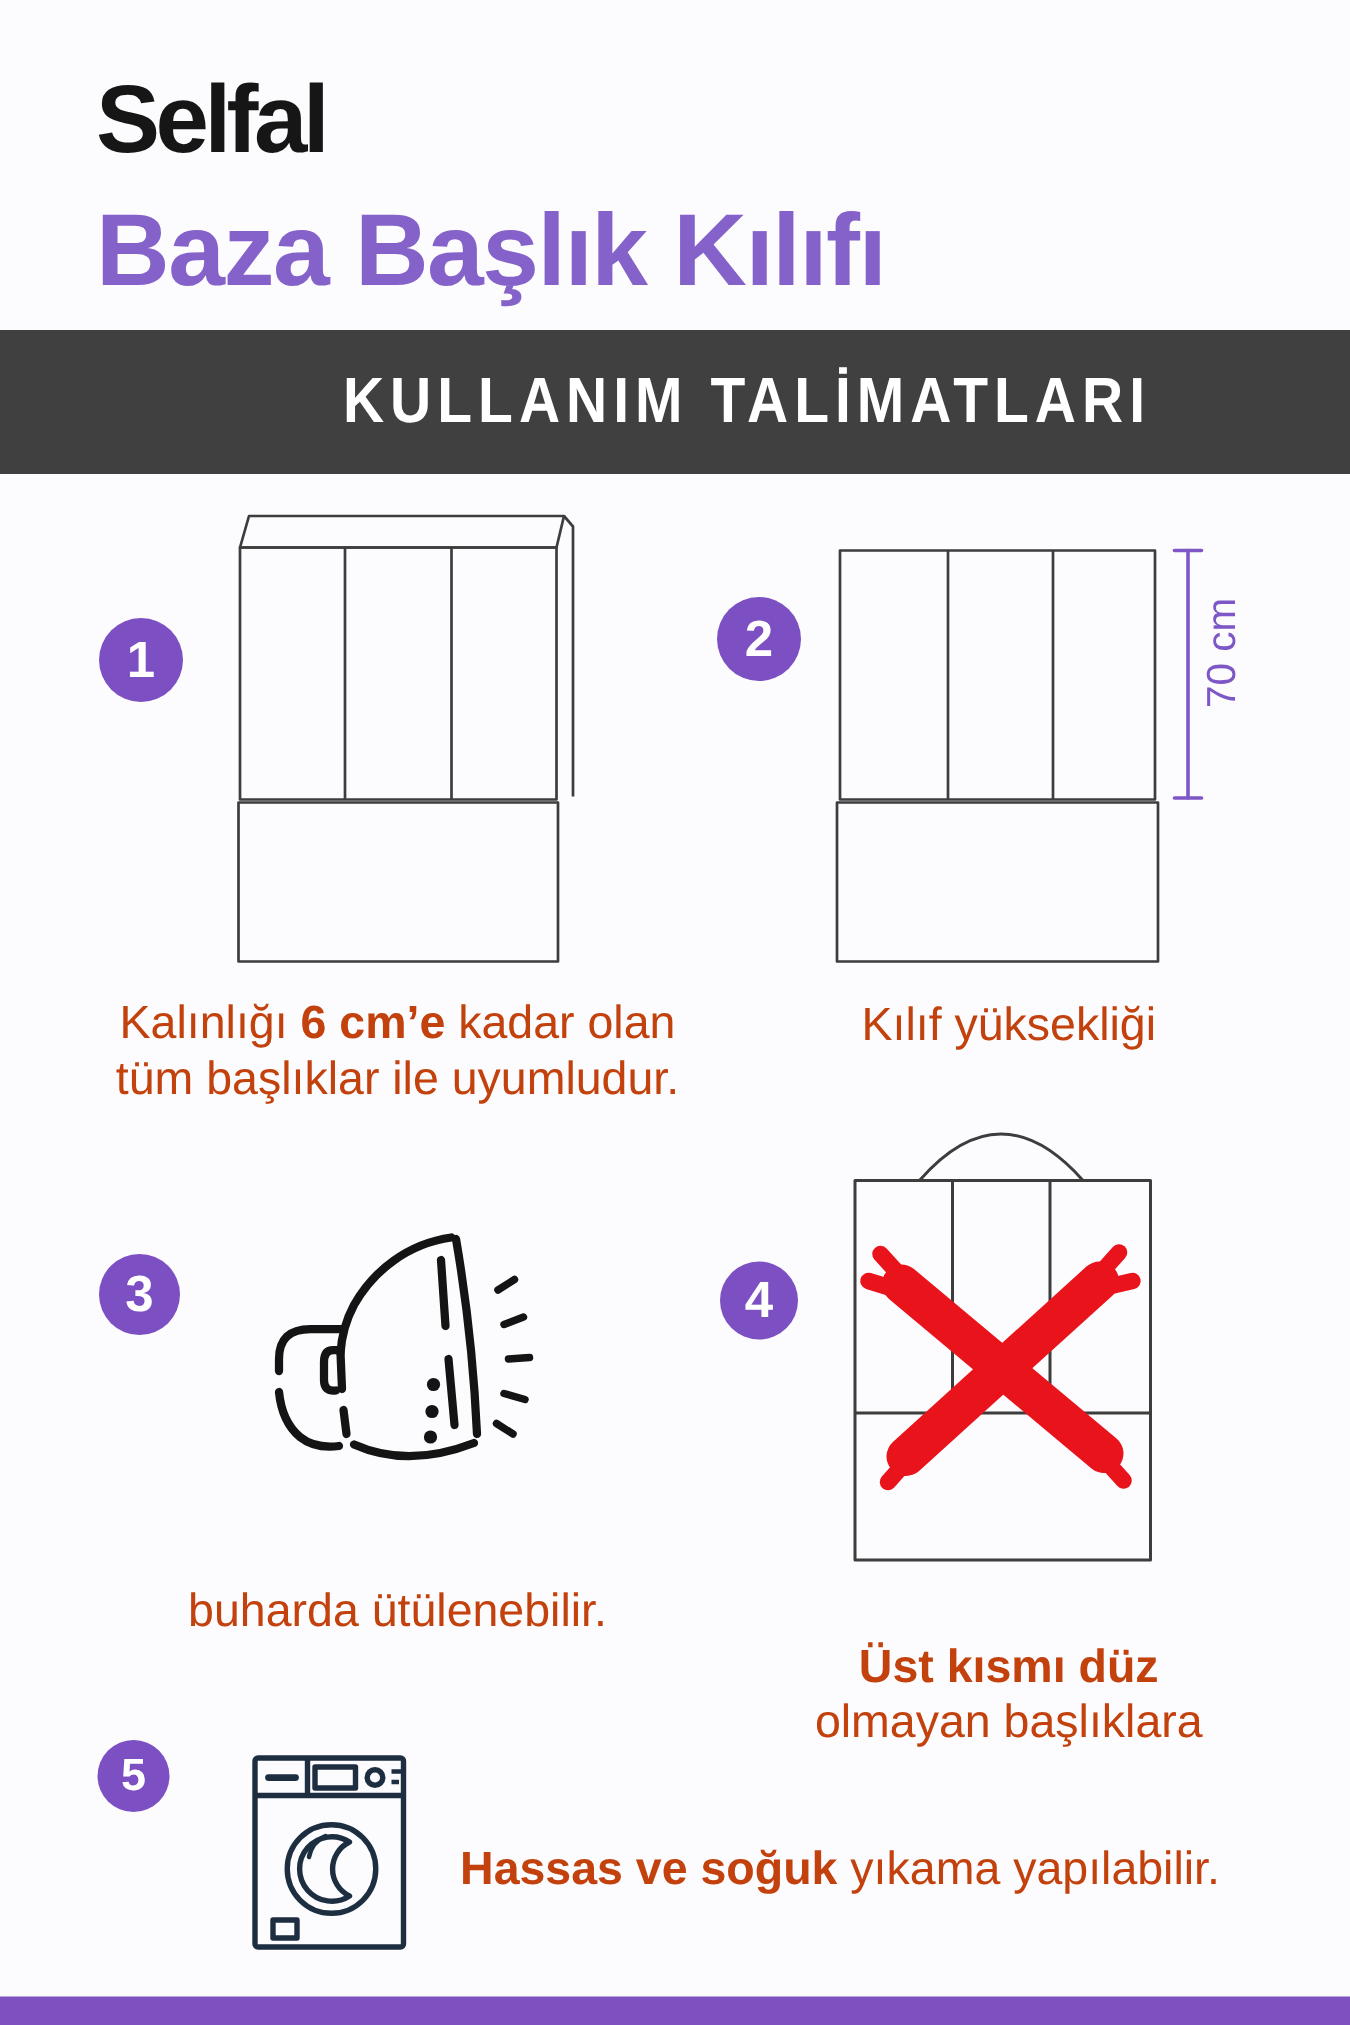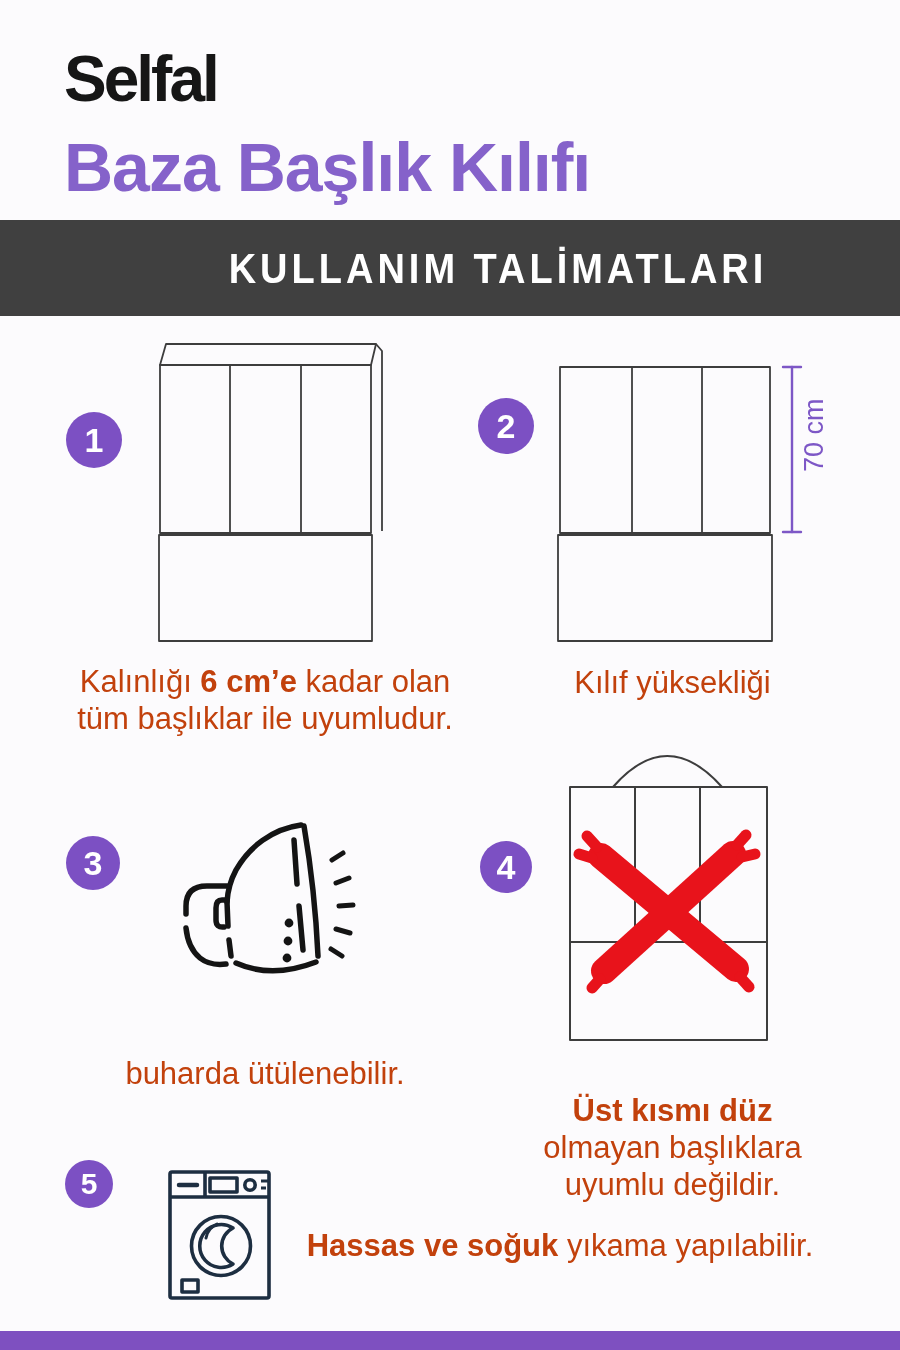--- a/index.html
+++ b/index.html
@@ -181,20 +181,19 @@
 </div>
 
 <div class="abs cap cap3">
   <br>
   <span>buharda ütülenebilir.</span>
 </div>
 
 <div class="abs cap cap4">
   <b>Üst kısmı düz</b><br>
   <span>olmayan başlıklara</span><br>
-  <span>uyumlu değildir.</span>
 </div>
 
 <div class="abs cap cap5">
   <b>Hassas ve soğuk</b><span> yıkama yapılabilir.</span>
 </div>
 
 <div class="abs footer-bar"></div>
 
 </body></html>

